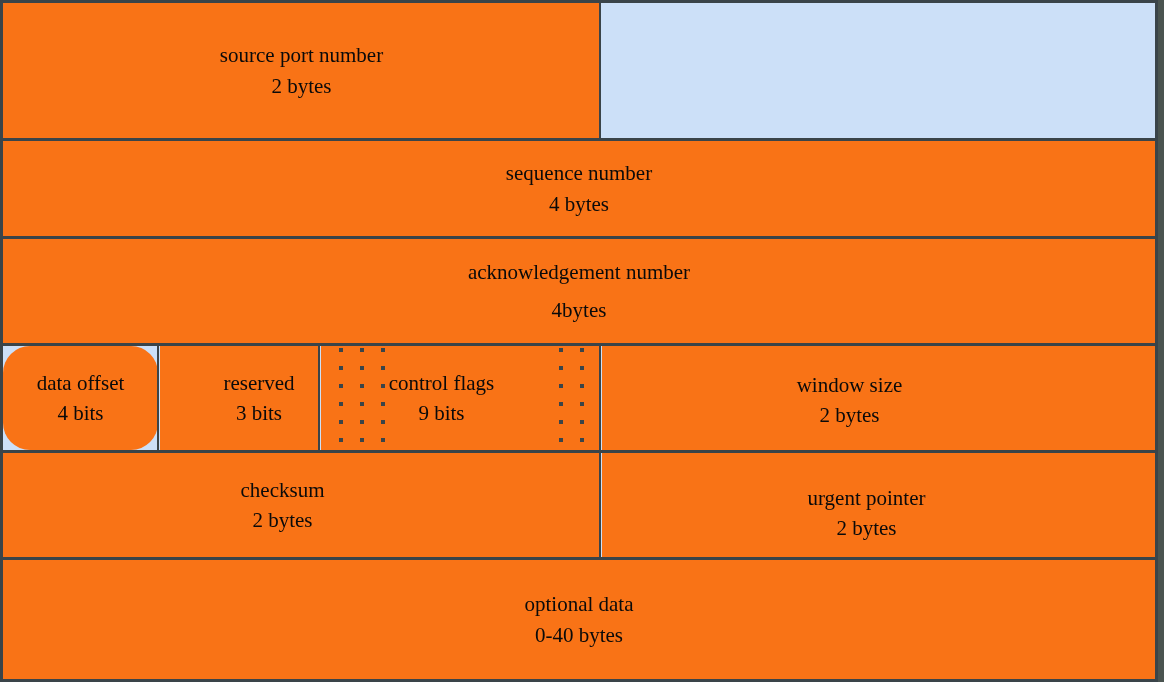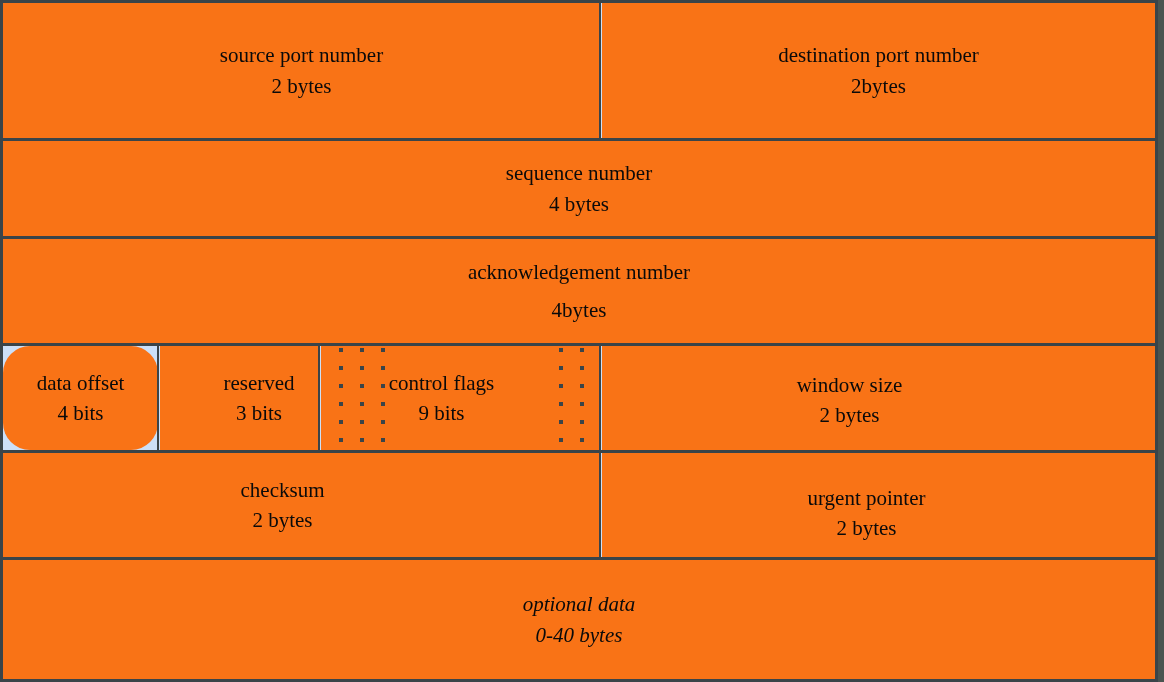--- a/index.html
+++ b/index.html
@@ -78,24 +78,20 @@
 </head>
 <body>
 
 <div id="diagram">
 
   <div class="cell" style="left:3px; top:3px; width:597px; height:135px;">
     <span class="lbl">source port number</span>
     <span class="sz">2 bytes</span>
   </div>
 
-  <div class="cell" style="left:602px; top:3px; width:553px; height:135px;">
-    <span class="lbl">destination port number</span>
-    <span class="sz">2bytes</span>
-  </div>
 
   <div class="cell" style="left:3px; top:141px; width:1152px; height:95px;">
     <span class="lbl">sequence number</span>
     <span class="sz">4 bytes</span>
   </div>
 
   <div class="cell" style="left:3px; top:239px; width:1152px; height:104px;gap:8px;">
     <span class="lbl">acknowledgement number</span>
     <span class="sz">4bytes</span>
   </div>
@@ -129,21 +125,21 @@
   <div class="cell shift-left2" style="left:3px; top:453px; width:597px; height:104px;">
     <span class="lbl">checksum</span>
     <span class="sz">2 bytes</span>
   </div>
 
   <div class="cell shift-left" style="left:602px; top:453px; width:553px; height:120px;padding-left:34px;">
     <span class="lbl">urgent pointer</span>
     <span class="sz">2 bytes</span>
   </div>
 
-  <div class="cell" style="left:3px; top:560px; width:1152px; height:119px;font-style:italic;">
+  <div class="cell" style="left:3px; top:560px; width:1152px; height:119px;">
     <span class="lbl">optional data</span>
     <span class="sz">0-40 bytes</span>
   </div>
 
   <div class="hline" style="top:0px;"></div>
   <div class="hline" style="top:138px;"></div>
   <div class="hline" style="top:236px;"></div>
   <div class="hline" style="top:343px;"></div>
   <div class="hline" style="top:450px;"></div>
   <div class="hline" style="top:557px;"></div>

